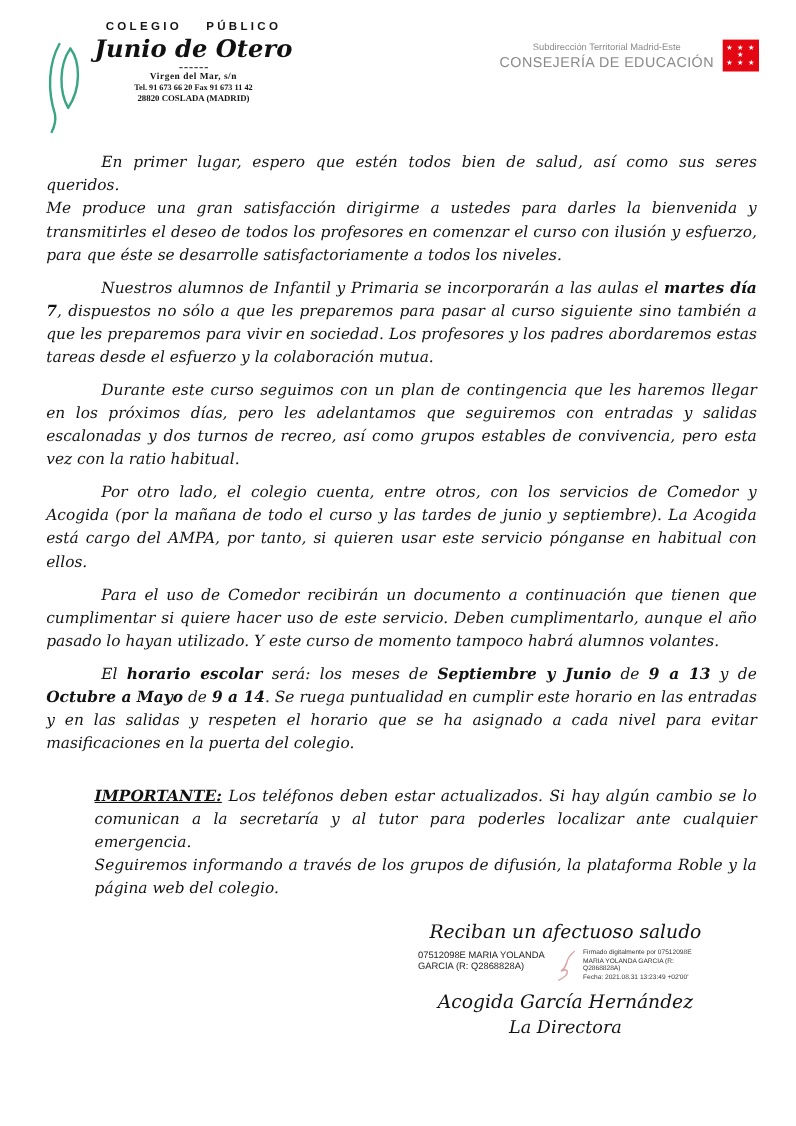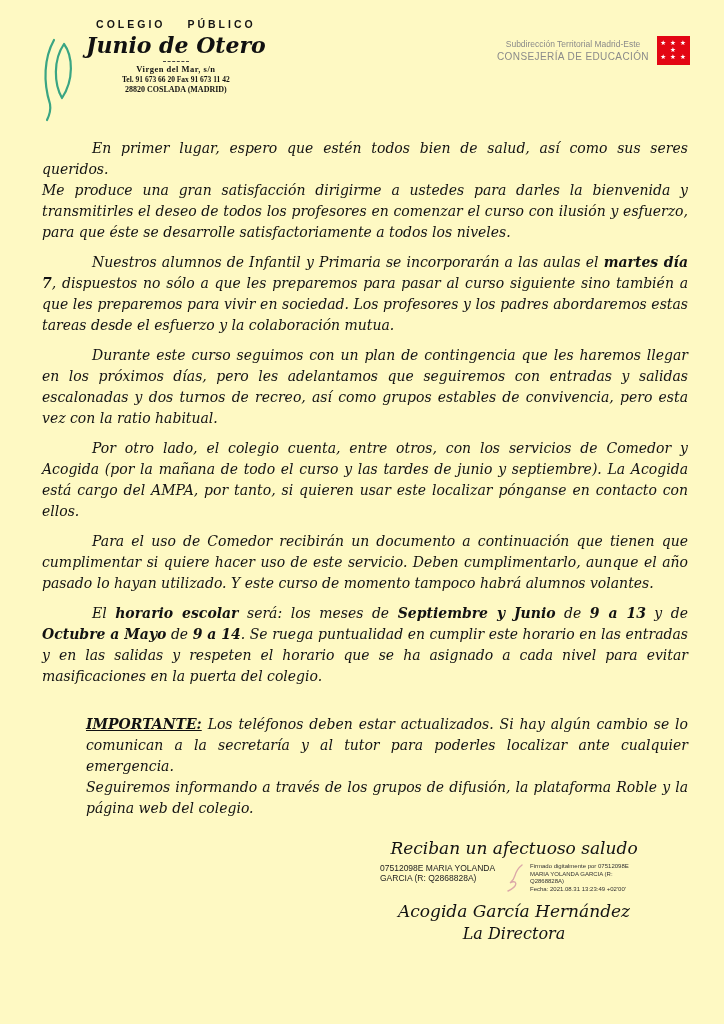--- a/index.html
+++ b/index.html
@@ -1,17 +1,17 @@
 <!DOCTYPE html>
 <html><head>
 <meta charset="utf-8">
 <style>
   html,body{margin:0;padding:0;background:#e8e8e8;}
   .page{
-    position:relative;width:724px;height:1024px;background:#fef9c3;
+    position:relative;width:724px;height:1024px;background:#ffffff;
     margin:0 auto;overflow:hidden;color:#121212;
     font-family:"DejaVu Serif", serif;
   }
 
   
   .hdr{position:absolute;top:14px;left:40px;right:34px;display:flex;justify-content:space-between;align-items:flex-start;}
   .school{display:flex;align-items:flex-start;}
   .leaf{width:42px;height:86px;margin-top:22px;}
   .school-txt{text-align:center;margin-left:4px;}
   .school-type{
@@ -25,21 +25,21 @@
   }
   .school-dash{width:26px;margin:3px auto 2px;border-top:1.5px dashed #444;}
   .school-addr{font-family:"Liberation Serif",serif;font-weight:bold;font-size:8.5px;letter-spacing:.5px;}
   .school-tel{font-family:"Liberation Serif",serif;font-weight:bold;font-size:7.5px;margin-top:1px;}
   .school-city{font-family:"Liberation Serif",serif;font-weight:bold;font-size:8px;margin-top:1px;}
 
   .region{margin-top:22px;text-align:center;}
   .region-top{display:flex;align-items:center;justify-content:flex-end;}
   .region-lines{font-family:"Liberation Sans",sans-serif;color:#8a8a8a;text-align:center;margin-right:8px;}
   .region-sub{font-size:8.5px;}
-  .region-dep{font-size:10px;letter-spacing:.4px;margin-top:2px;}
+  .region-dep{font-size:13px;letter-spacing:.4px;margin-top:2px;}
   .flag{
     width:33px;height:29px;background:#e30613;display:flex;flex-direction:column;
     align-items:center;justify-content:center;line-height:7px;
   }
   .flag span{color:#ffffff;font-size:6.5px;letter-spacing:1px;font-family:"DejaVu Sans",sans-serif;}
   .region-name{
     font-family:"Liberation Sans",sans-serif;font-weight:bold;color:#111;
     font-size:14px;letter-spacing:2.5px;margin-top:5px;white-space:nowrap;
   }
 
@@ -111,21 +111,21 @@
   <div class="body-txt">
 
 
     <p><span>En primer lugar, espero que estén todos bien de salud, así como sus seres queridos.</span><br>
       <span>Me produce una gran satisfacción dirigirme a ustedes para darles la bienvenida y transmitirles el deseo de todos los profesores en comenzar el curso con ilusión y esfuerzo, para que éste se desarrolle satisfactoriamente a todos los niveles.</span></p>
 
     <p><span>Nuestros alumnos de Infantil y Primaria se incorporarán a las aulas el </span><span class="b">martes día 7</span><span>, dispuestos no sólo a que les preparemos para pasar al curso siguiente sino también a que les preparemos para vivir en sociedad. Los profesores y los padres abordaremos estas tareas desde el esfuerzo y la colaboración mutua.</span></p>
 
     <p>Durante este curso seguimos con un plan de contingencia que les haremos llegar en los próximos días, pero les adelantamos que seguiremos con entradas y salidas escalonadas y dos turnos de recreo, así como grupos estables de convivencia, pero esta vez con la ratio habitual.</p>
 
-    <p>Por otro lado, el colegio cuenta, entre otros, con los servicios de Comedor y Acogida (por la mañana de todo el curso y las tardes de junio y septiembre). La Acogida está cargo del AMPA, por tanto, si quieren usar este localizar pónganse en contacto con ellos.</p>
+    <p>Por otro lado, el colegio cuenta, entre otros, con los servicios de Comedor y Acogida (por la mañana de todo el curso y las tardes de junio y septiembre). La Acogida está cargo del AMPA, por tanto, si quieren usar este servicio pónganse en habitual con ellos.</p>
 
     <p>Para el uso de Comedor recibirán un documento a continuación que tienen que cumplimentar si quiere hacer uso de este servicio. Deben cumplimentarlo, aunque el año pasado lo hayan utilizado. Y este curso de momento tampoco habrá alumnos volantes.</p>
 
     <p><span>El </span><span class="b">horario escolar</span><span> será: los meses de </span><span class="b">Septiembre y Junio</span><span> de </span><span class="b">9 a 13</span><span> y de </span><span class="b">Octubre a Mayo</span><span> de </span><span class="b">9 a 14</span><span>. Se ruega puntualidad en cumplir este horario en las entradas y en las salidas y respeten el horario que se ha asignado a cada nivel para evitar masificaciones en la puerta del colegio.</span></p>
 
     <p class="blk gap-top"><span class="bu">IMPORTANTE:</span><span> Los teléfonos deben estar actualizados. Si hay algún cambio se lo comunican a la secretaría y al tutor para poderles localizar ante cualquier emergencia.</span><br>
       <span>Seguiremos informando a través de los grupos de difusión, la plataforma Roble y la página web del colegio.</span></p>
 
   </div>
 

